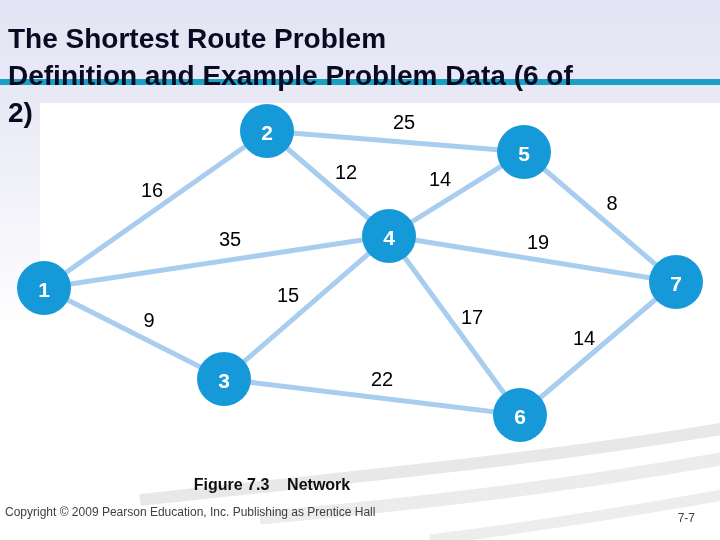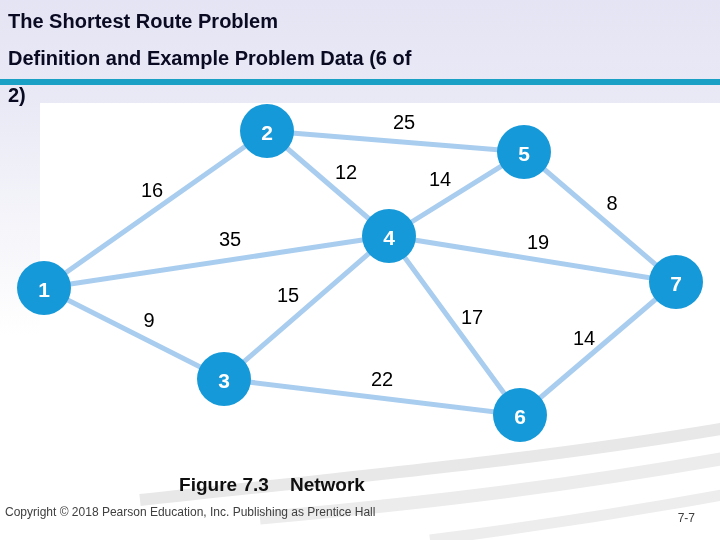--- a/index.html
+++ b/index.html
@@ -12,37 +12,37 @@
   }
   .panel{
     position:absolute;left:40px;top:103px;width:680px;height:357px;
     background:#ffffff;
   }
   .title-rule{
     position:absolute;left:0;top:79px;width:720px;height:6px;
     background:#1aa0c4;
   }
   .slide-title{
-    position:absolute;left:8px;top:3px;width:700px;
-    font-size:20px;font-weight:bold;line-height:37px;
+    position:absolute;left:8px;top:20px;width:700px;
+    font-size:28px;font-weight:bold;line-height:37px;
     color:#0a0a23;letter-spacing:0px;
   }
   .slide-title span{display:block;white-space:pre;}
   .swooshes,.network{position:absolute;left:0;top:0;width:720px;height:540px;}
   .network text.edge-label{
     font-family:"Liberation Sans", sans-serif;
     font-size:20px;fill:#000000;
   }
   .network text.node-label{
     font-family:"Liberation Sans", sans-serif;
     font-size:21px;font-weight:bold;fill:#ffffff;
   }
   .figure-caption{
     position:absolute;left:92px;top:471px;width:360px;
-    text-align:center;font-size:19px;font-weight:bold;line-height:28px;
+    text-align:center;font-size:16px;font-weight:bold;line-height:28px;
     color:#0f0f0f;
   }
   .figure-caption span{display:block;white-space:pre;}
   .copyright{
     position:absolute;left:5px;top:505px;width:392px;
     font-size:12px;line-height:15px;color:#404040;
   }
   .page-number{
     position:absolute;right:25px;top:511px;
     font-size:12px;color:#404040;
@@ -117,21 +117,21 @@
     </svg>
 
   <div class="title-rule" style="background: rgb(26, 160, 196);"></div>
 
   <div class="slide-title">
     <span>The Shortest Route Problem</span>
     <span>Definition and Example Problem Data (6 of</span>
     <span>2)</span>
   </div>
 
-  <div class="copyright">Copyright © 2018 Pearson Education, Inc. Publishing as Prentice Hall</div>
+  <div class="copyright">Copyright © 2009 Pearson Education, Inc. Publishing as Prentice Hall</div>
 
   <div class="figure-caption">
     <span>Figure 7.3    Network</span>
   </div>
 
   <div class="page-number">7-7</div>
 
 </div>
 
 </body></html>

